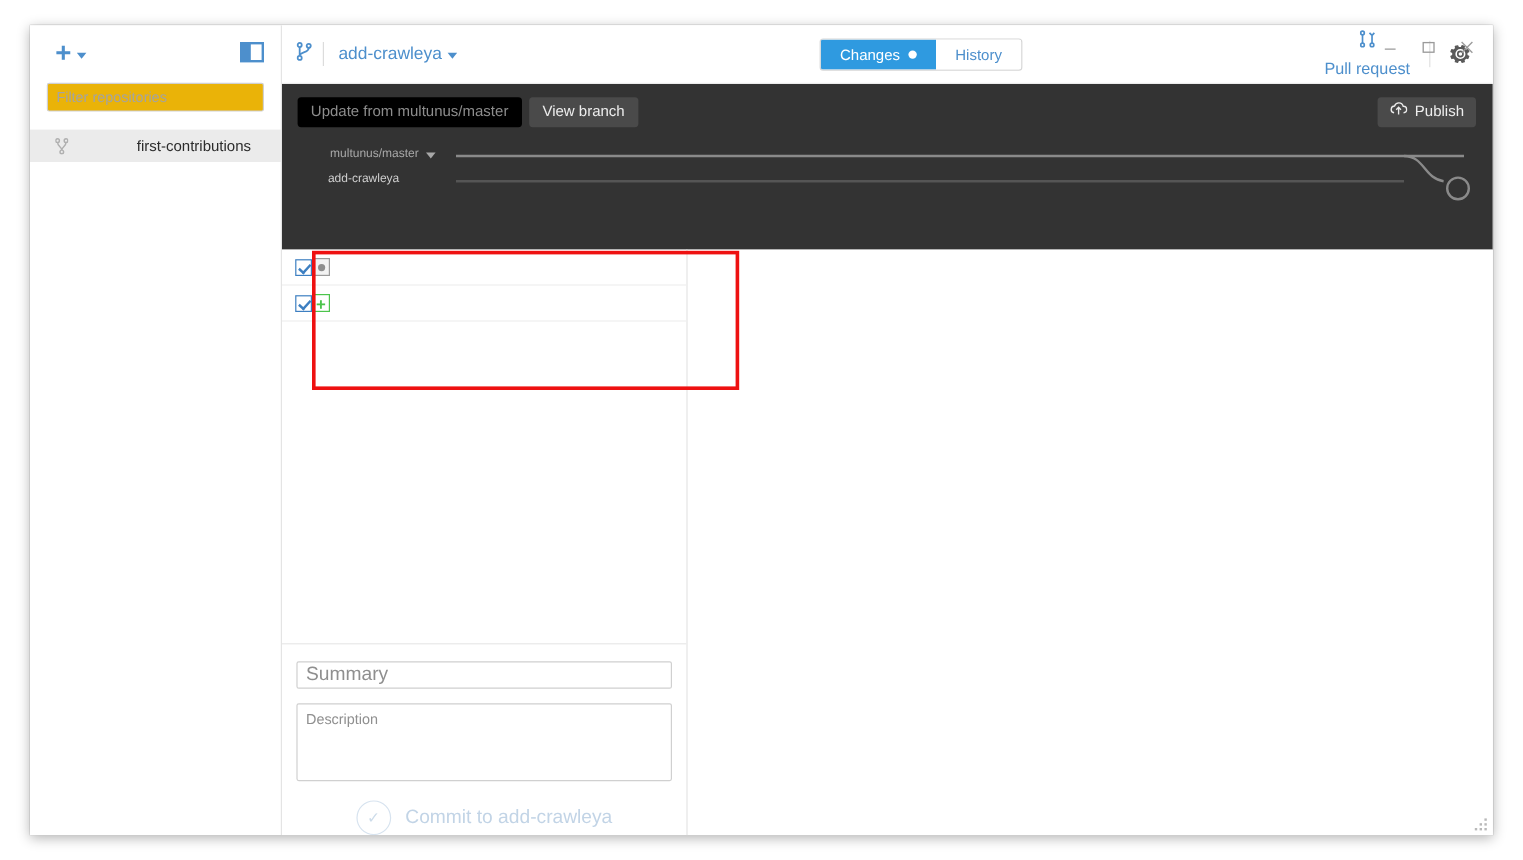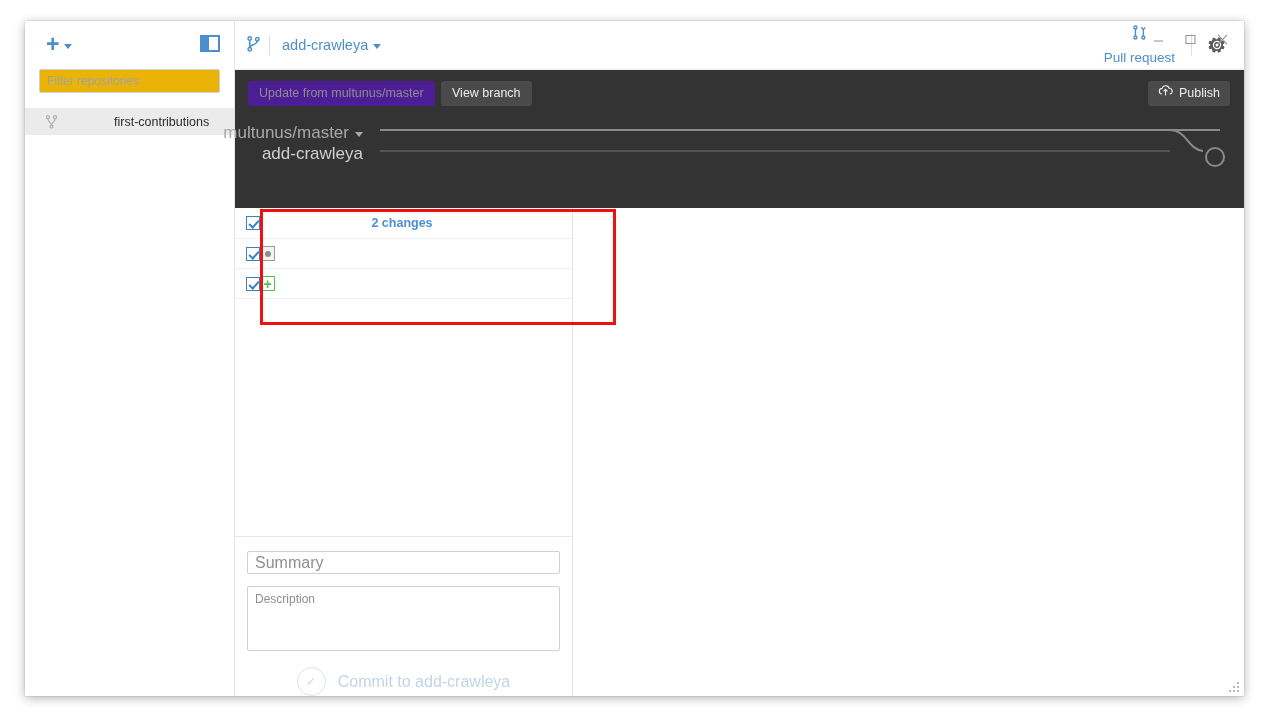--- a/index.html
+++ b/index.html
@@ -239,21 +239,21 @@
     height: 25px;
     line-height: 25px;
     padding: 0 11px;
     font-size: 12.5px;
     border-radius: 3px;
     cursor: pointer;
     white-space: nowrap;
   }
   #update-from-btn {
     left: 13px;
-    background: #4c1d95;
+    background: #000000;
     color: #8d8d8d;
   }
   #view-branch-btn {
     left: 206px;
     background: #4a4a4a;
     color: #ededed;
   }
   #publish-btn {
     right: 14px;
     background: #4a4a4a;
@@ -266,22 +266,22 @@
   }
 
   
   #branch-graph {
     position: relative;
     height: 62px;
     color: #a8a8a8;
   }
   .graph-label {
     position: absolute;
-    font-size: 17px;
-    text-align: right;
+    font-size: 10px;
+    text-align: center;
     width: 120px;
   }
   #label-base  { left: 8px; top: 7px; display:flex; justify-content:flex-end; align-items:center; gap:6px; cursor:pointer; }
   #label-head  { left: 8px; top: 28px; color: #cfcfcf; }
   .caret-down-gray {
     width: 0; height: 0;
     border-left: 4px solid transparent;
     border-right: 4px solid transparent;
     border-top: 5px solid #a8a8a8;
     margin-top: 2px;
@@ -542,20 +542,29 @@
               <circle cx="8.8" cy="2.8" r="1.5"></circle>
               <circle cx="2.2" cy="11.6" r="1.5"></circle>
             <path d="M2.2 3.7 L2.2 10.1 M8.8 4.3 C8.8 8 2.2 7.2 2.2 10.1"></path>
           </svg>
         </span>
         <span id="branch-divider"></span>
         <span id="branch-name">add-crawleya</span>
         <span class="caret-down-blue"></span>
       </div>
 
+      <div id="tab-group">
+        <div class="tab active">
+          <span>Changes</span>
+          <span class="tab-dot"></span>
+        </div>
+        <div class="tab">
+          <span>History</span>
+        </div>
+      </div>
 
       <div id="header-right">
         <div id="pull-request-button">
           <span>
             <svg width="13" height="15" viewBox="0 0 12 14" fill="none" stroke="currentColor" stroke-width="1.3">
               <circle cx="2.2" cy="11.6" r="1.4"></circle>
                 <circle cx="2.2" cy="2.3" r="1.4"></circle>
                 <circle cx="9.6" cy="11.6" r="1.4"></circle>
               <path d="M2.2 3.7 L2.2 10.2 M9.6 10.2 L9.6 4.2 L7.6 2.2 M9.6 4.2 L11.4 2.2"></path>
             </svg>
@@ -603,24 +612,20 @@
         </svg>
       </div>
     </div>
 
     <div id="body-split">
 
       <div id="changes-panel">
 
         <div id="changes-list">
 
-          <div id="changes-header">
-            <span class="cbx"></span>
-            <span id="changes-count">2 changes</span>
-          </div>
 
           <div class="file-row">
             <span class="cbx"></span>
             <span class="status-icon status-modified">
                 <span></span>
               </span>
           </div>
 
           <div class="file-row">
             <span class="cbx"></span>

